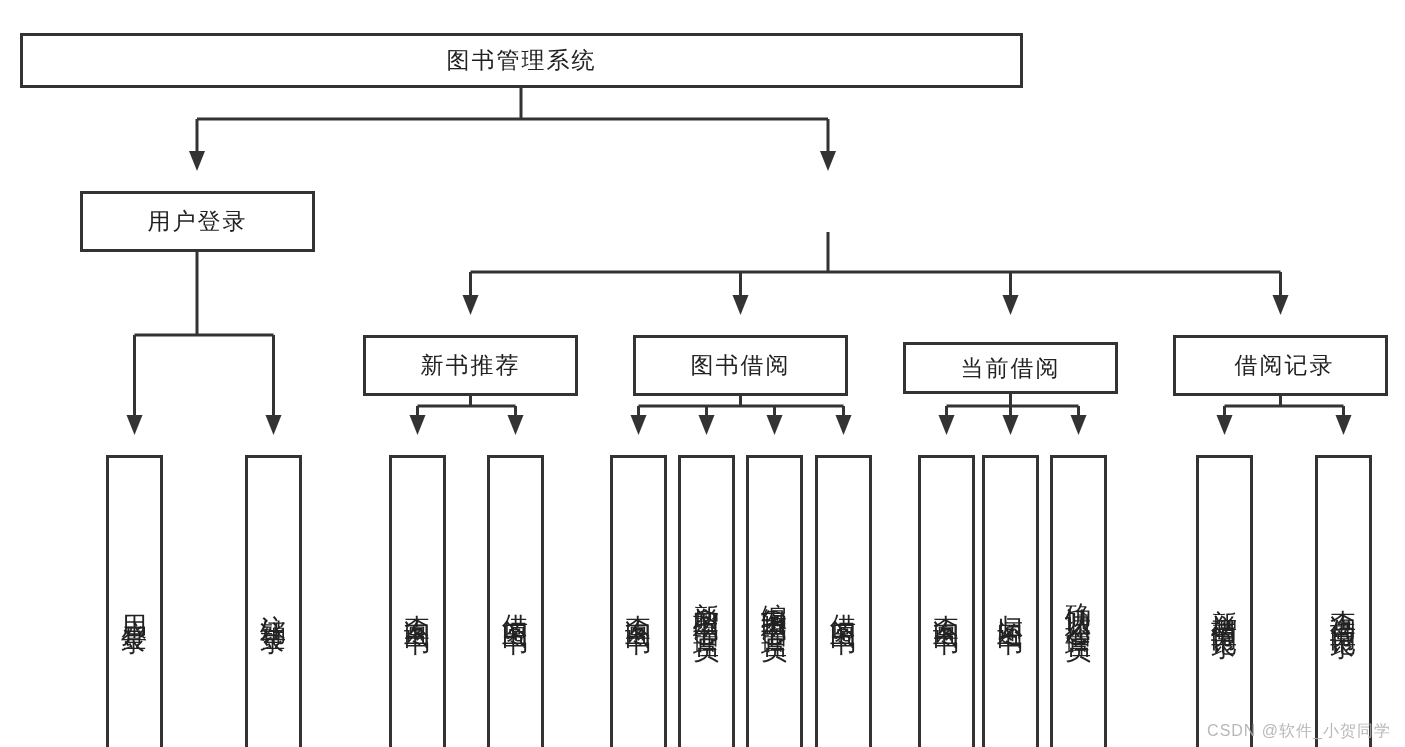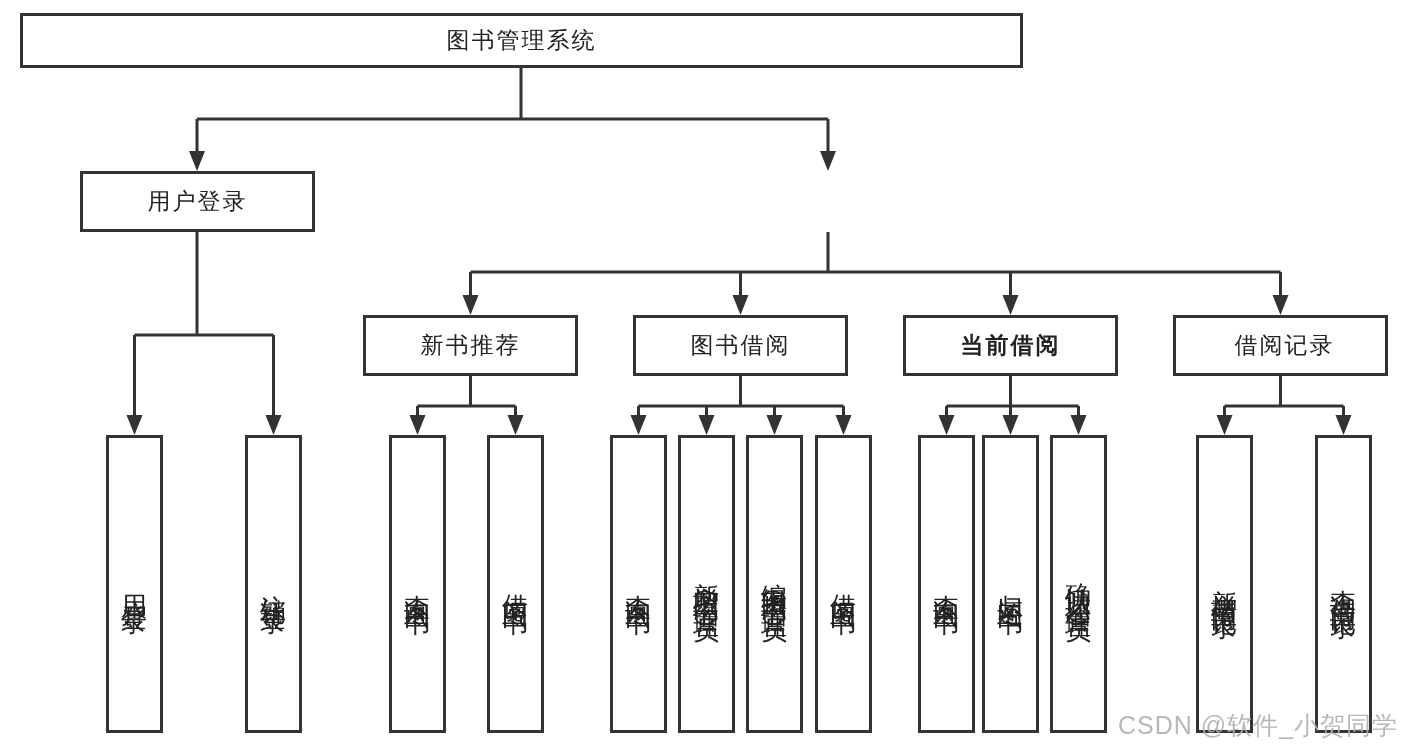--- a/index.html
+++ b/index.html
@@ -23,20 +23,21 @@
   }
   .box {
     position: absolute;
     background: #ffffff;
     border: 3px solid #333333;
     box-sizing: border-box;
     display: flex;
     align-items: center;
     justify-content: center;
     z-index: 2;
+    margin-top: 20px;
   }
   .hlabel {
     font-size: 23px;
     color: #222222;
     letter-spacing: 2px;
     white-space: nowrap;
   }
   .vlabel {
     writing-mode: vertical-rl;
     text-orientation: mixed;
@@ -46,42 +47,42 @@
     color: #222222;
   }
   
   .n-root  { left: 20px;   top: 13px;  width: 1003px; height: 55px; }
   
   .n-ulog  { left: 80px;   top: 171px; width: 235px;  height: 61px; }
   .n-bmgmt { left: 711px;  top: 171px; width: 234px;  height: 61px; }
   
   .n-newb  { left: 363px;  top: 315px; width: 215px;  height: 61px; }
   .n-bor   { left: 633px;  top: 315px; width: 215px;  height: 61px; text-align: center; }
-  .n-cur   { left: 903px;  top: 315px; width: 215px;  height: 61px; font-weight: bold; }
+  .n-cur   { left: 903px;  top: 322px; width: 215px;  height: 52px; }
   .n-rec   { left: 1173px; top: 315px; width: 215px;  height: 61px; padding-left: 8px; }
   
   .leaf { top: 435px; width: 57px; height: 298px; }
   .l-a1 { left: 106px; }
   .l-a2 { left: 245px; }
   .l-b1 { left: 389px; }
   .l-b2 { left: 487px; }
   .l-c1 { left: 610px; }
   .l-c2 { left: 678px; }
   .l-c3 { left: 746px; }
   .l-c4 { left: 815px; }
   .l-d1 { left: 918px; }
   .l-d2 { left: 982px; }
   .l-d3 { left: 1050px; }
   .l-e1 { left: 1196px; }
   .l-e2 { left: 1315px; }
   #watermark {
     position: absolute;
-    right: 7px;
+    right: 14px;
     bottom: 5px;
-    font-size: 25px;
+    font-size: 16px;
     color: #b0b0b0;
     letter-spacing: 1px;
     z-index: 5;
     opacity: 0.9;
     white-space: nowrap;
   }
 </style>
 </head>
 <body>
 

